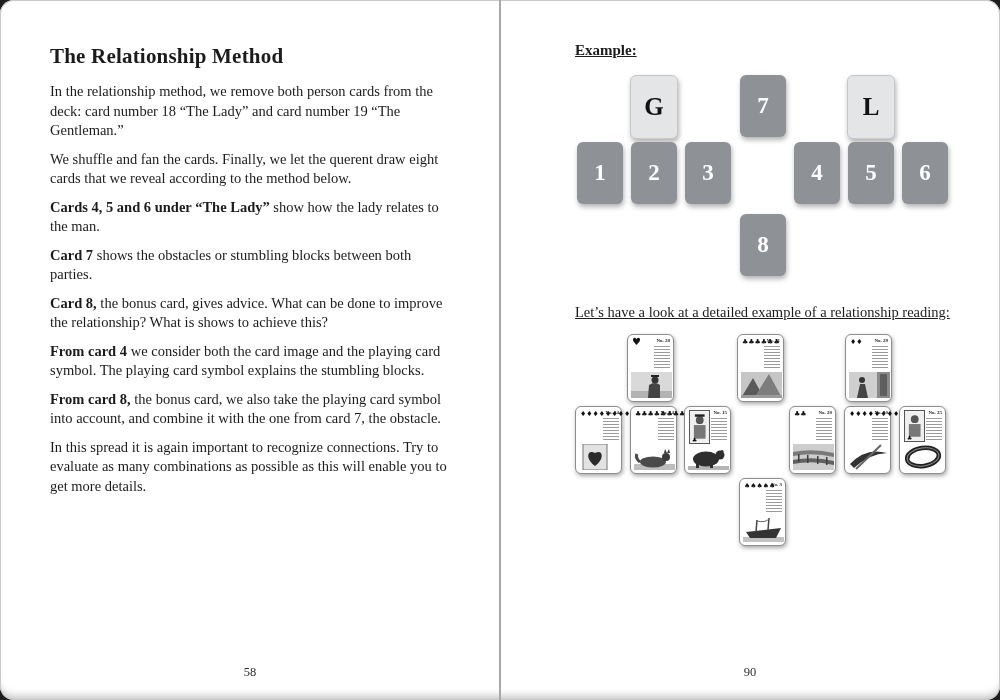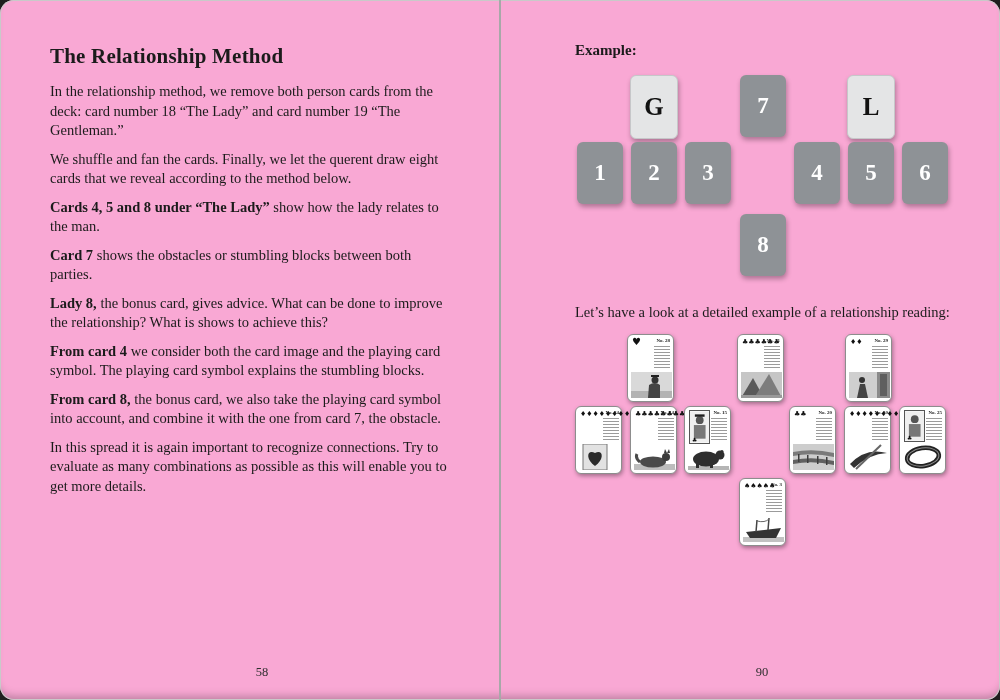--- a/index.html
+++ b/index.html
@@ -1,29 +1,29 @@
 <!DOCTYPE html>
 <html><head>
 <meta charset="utf-8">
 <style>
   html,body{margin:0;padding:0;background:#1e1e1e;}
   .book{
-    position:relative;width:1000px;height:700px;background:#f9a8d4;
+    position:relative;width:1000px;height:700px;background:#ffffff;
     border-radius:14px;overflow:hidden;
     box-shadow:inset 0 0 0 1px #c9c9c9, inset 0 -9px 10px -6px rgba(0,0,0,.28);
     font-family:"Liberation Serif","DejaVu Serif",serif;color:#1b1b1b;
   }
   .divider{position:absolute;left:499px;top:0;width:2px;height:700px;background:#a8a8a8;}
   .page{position:absolute;top:0;height:700px;box-sizing:border-box;}
   .page-left{left:0;width:500px;padding:44px 48px 0 50px;}
-  .page-right{left:500px;width:500px;padding:42px 29px 0 75px;}
+  .page-right{left:500px;width:500px;padding:42px 29px 0 75px;text-decoration:underline;}
   .title{font-size:21px;font-weight:bold;margin:0 0 13px 0;letter-spacing:.2px;}
   .para{font-size:14.5px;line-height:19.5px;margin:0 0 9px 0;}
   .lead{font-weight:bold;}
-  .pagenum{position:absolute;bottom:20px;left:12px;width:100%;text-align:center;font-size:12.5px;color:#2e2e2e;}
+  .pagenum{position:absolute;bottom:20px;left:0;width:100%;text-align:center;font-size:12.5px;color:#2e2e2e;}
   .example-label{font-size:15px;font-weight:bold;margin:0 0 8px 0;}
 
   
   .spread{position:relative;height:212px;margin-top:16px;}
   .dcard{
     position:absolute;width:46px;height:62px;border-radius:6px;
     display:flex;align-items:center;justify-content:center;
     font-weight:bold;box-shadow:1px 3px 5px rgba(0,0,0,.3);
   }
   .dcard.gray{background:#8e9296;color:#ffffff;font-size:23px;}
@@ -54,23 +54,23 @@
 <body>
 
 <div class="book">
   <div class="divider"></div>
 
   <div class="page page-left">
     <h1 class="title">The Relationship Method</h1>
 
     <p class="para"><span class="lead"></span><span>In the relationship method, we remove both person cards from the deck: card number 18 “The Lady” and card number 19 “The Gentleman.”</span></p>
     <p class="para"><span class="lead"></span><span>We shuffle and fan the cards. Finally, we let the querent draw eight cards that we reveal according to the method below.</span></p>
-    <p class="para"><span class="lead">Cards 4, 5 and 8 under “The Lady”</span><span> show how the lady relates to the man.</span></p>
+    <p class="para"><span class="lead">Cards 4, 5 and 6 under “The Lady”</span><span> show how the lady relates to the man.</span></p>
     <p class="para"><span class="lead">Card 7</span><span> shows the obstacles or stumbling blocks between both parties.</span></p>
-    <p class="para"><span class="lead">Lady 8,</span><span> the bonus card, gives advice. What can be done to improve the relationship? What is shows to achieve this?</span></p>
+    <p class="para"><span class="lead">Card 8,</span><span> the bonus card, gives advice. What can be done to improve the relationship? What is shows to achieve this?</span></p>
     <p class="para"><span class="lead">From card 4</span><span> we consider both the card image and the playing card symbol. The playing card symbol explains the stumbling blocks.</span></p>
     <p class="para"><span class="lead">From card 8,</span><span> the bonus card, we also take the playing card symbol into account, and combine it with the one from card 7, the obstacle.</span></p>
     <p class="para"><span class="lead"></span><span>In this spread it is again important to recognize connections. Try to evaluate as many combinations as possible as this will enable you to get more details.</span></p>
 
     <div class="pagenum">58</div>
   </div>
 
   <div class="page page-right">
     <p class="example-label">Example:</p>
 

